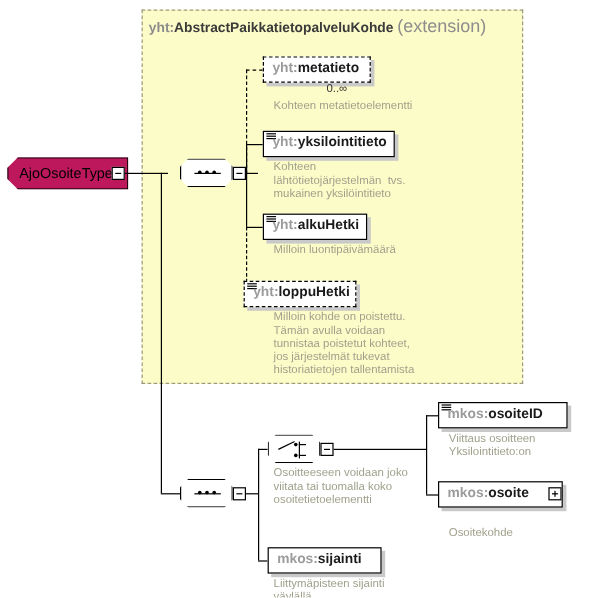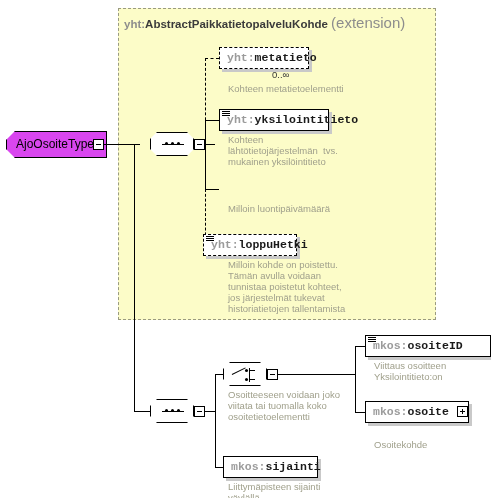--- a/index.html
+++ b/index.html
@@ -28,21 +28,21 @@
   
   .ln{position:absolute;background:#000;}
   .hln{height:1px;}
   .vln{width:1px;}
   .dln-v{position:absolute;width:0;border-left:1px dashed #000;}
   .dln-h{position:absolute;height:0;border-top:1px dashed #000;}
 
   
   .typebox{
     position:absolute;left:6px;top:131px;width:101px;height:27px;
-    background:#d946ef;border:1px solid #000;
+    background:#be185d;border:1px solid #000;
     box-shadow:3px 3px 0 0 #c9c9c9;
     box-sizing:border-box;
     clip-path:polygon(9px 0,100% 0,100% 100%,9px 100%,0 calc(100% - 9px),0 9px);
   }
   .typebox .tlabel{
     position:absolute;left:9px;top:5px;
     font-size:12px;color:#000;white-space:nowrap;
   }
   .expander{
     position:absolute;width:11px;height:11px;
@@ -53,21 +53,20 @@
   }
   .expander.plus::after{
     content:"";position:absolute;left:4px;top:2px;width:1px;height:5px;background:#000;
   }
 
   
   .elbox{
     position:absolute;height:22px;background:#fff;
     border:1px solid #000;box-sizing:border-box;
     box-shadow:3px 3px 0 0 #c9c9c9;
-    font-family:Liberation Mono, monospace;
   }
   .elbox.optional{border:1px dashed #000;}
   .elbox .elabel{
     position:absolute;left:7px;top:3px;
     font-size:11.5px;font-weight:bold;color:#1a1a1a;white-space:nowrap;
   }
   .elbox .elabel .pfx{color:#9b9b9b;font-weight:bold;}
   
   .corner-glyph{position:absolute;left:2px;top:1px;width:8px;height:6px;}
   .corner-glyph i{display:block;height:1px;background:#000;margin-bottom:1px;}
@@ -148,20 +147,28 @@
         <i></i>
         <i></i>
       </div>
     <span class="elabel"><span class="pfx">yht:</span><span>yksilointitieto</span></span>
   </div>
   <div class="desc" style="left:228px;top:134px;">Kohteen
 lähtötietojärjestelmän  tvs.
 mukainen yksilöintitieto</div>
 
   <div class="ln hln" style="left:205px;top:189px;width:14px;"></div>
+  <div class="elbox" style="left:219px;top:178px;width:87px;">
+    <div class="corner-glyph">
+        <i></i>
+        <i></i>
+        <i></i>
+      </div>
+    <span class="elabel"><span class="pfx">yht:</span><span>alkuHetki</span></span>
+  </div>
   <div class="desc" style="left:228px;top:203px;">Milloin luontipäivämäärä</div>
 
   <div class="dln-h" style="left:205px;top:245px;width:14px;"></div>
   <div class="elbox optional" style="left:203px;top:234px;width:94px;">
     <div class="corner-glyph">
         <i></i>
         <i></i>
         <i></i>
       </div>
     <span class="elabel"><span class="pfx">yht:</span><span>loppuHetki</span></span>
@@ -194,21 +201,21 @@
   </div>
   <div class="expander" style="left:267px;top:369px;"></div>
   <div class="desc" style="left:228px;top:389px;">Osoitteeseen voidaan joko
 viitata tai tuomalla koko
 osoitetietoelementti</div>
 
   <div class="ln hln" style="left:278px;top:374px;width:77px;"></div>
   <div class="ln vln" style="left:355px;top:346px;height:66px;"></div>
 
   <div class="ln hln" style="left:355px;top:346px;width:10px;"></div>
-  <div class="elbox" style="left:365px;top:335px;width:126px;">
+  <div class="elbox" style="left:365px;top:335px;width:108px;">
     <div class="corner-glyph">
         <i></i>
         <i></i>
         <i></i>
       </div>
     <span class="elabel"><span class="pfx">mkos:</span><span>osoiteID</span></span>
   </div>
   <div class="desc" style="left:374px;top:360px;">Viittaus osoitteen
 Yksilointitieto:on</div>
 

